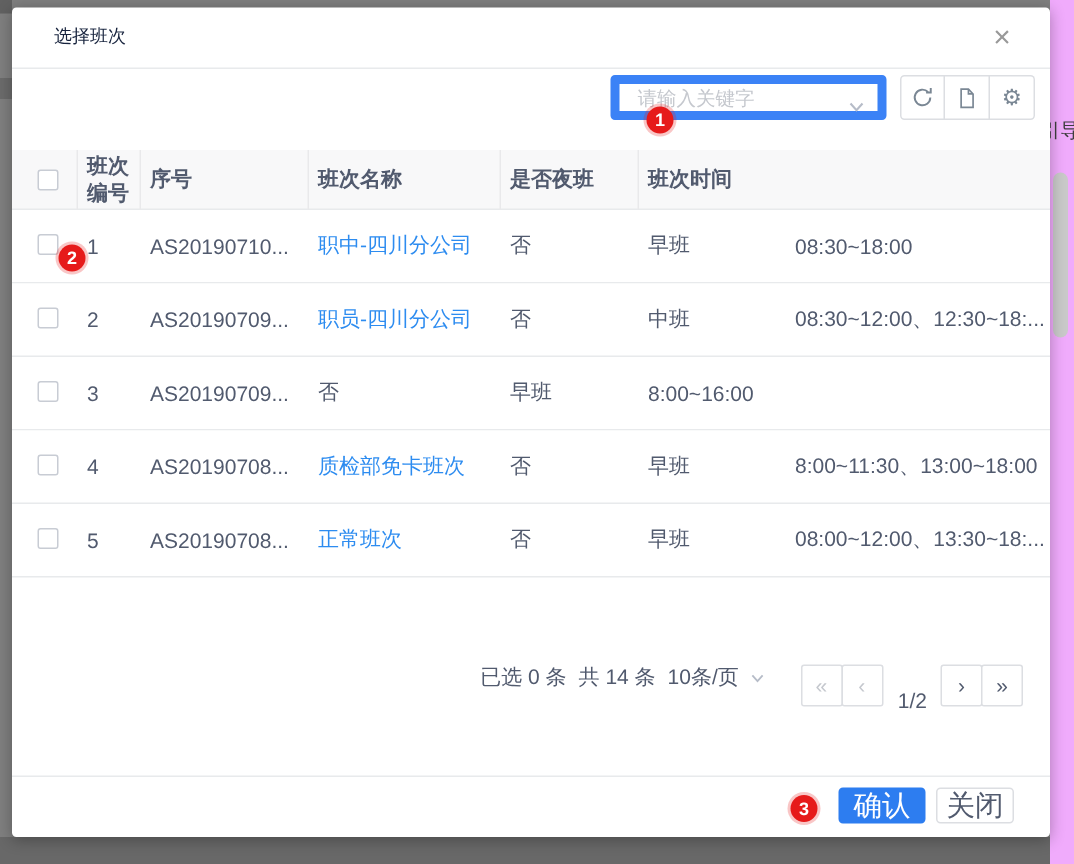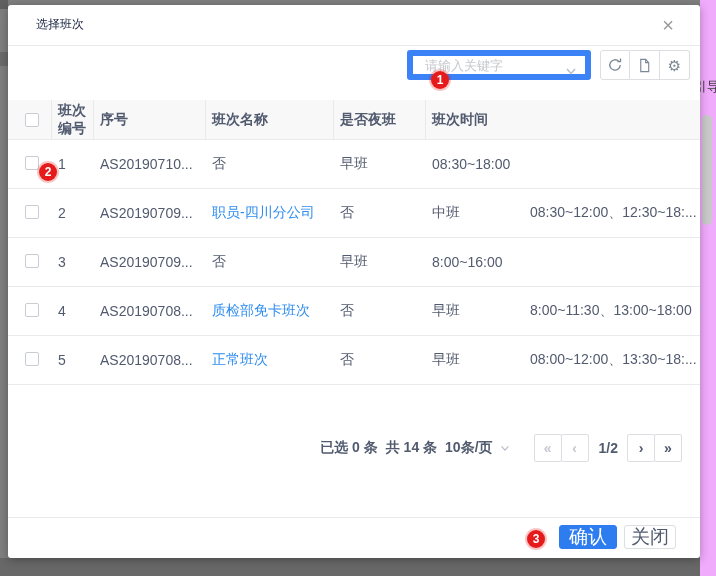--- a/index.html
+++ b/index.html
@@ -43,29 +43,29 @@
   .table-header > div { padding-left:6px; height:40px; display:flex; align-items:center; }
   .table-header > div:not(:last-child) { border-right:1px solid #e9e9eb; }
   .table-header > .cb-cell, .table-body .cb-cell { padding-left:17px; }
   .table-body { position:absolute; left:0; top:135px; width:100%; }
   .t-row { height:49px; border-bottom:1px solid #e8eaec; font-size:14px; color:#515a6e; background:#fff; }
   .t-row > div { padding-left:6px; }
   .checkbox { display:inline-block; width:14px; height:14px; border:1px solid #c8ccd4; border-radius:2px; background:#fff; cursor:pointer; }
   .link { color:#2d8cf0; cursor:pointer; text-decoration:none; }
 
   
-  .pagination { position:absolute; left:0; top:426px; width:100%; height:34px; display:flex; align-items:center; justify-content:flex-end; padding-right:18px; font-size:14px; color:#515a6e;font-weight:bold; }
+  .pagination { position:absolute; left:0; top:438px; width:100%; height:34px; display:flex; align-items:flex-start; justify-content:flex-end; padding-right:18px; font-size:14px; color:#515a6e; }
   .pg-text { margin-right:8px; }
   .pg-total { }
   .page-size { display:flex; align-items:center; margin-right:24px; cursor:pointer; }
   .page-size .search-chevron { position:static; margin-left:6px; width:12px; height:12px; }
   .pg-btn { width:28px; height:28px; border:1px solid #dcdee2; border-radius:2px; background:#fff; display:flex; align-items:center; justify-content:center; font-size:14px; cursor:pointer; margin-left:-1px; }
   .pg-btn.disabled { color:#c5c8ce; }
   .pg-btn.enabled { color:#515a6e; }
-  .pg-current { margin:0 10px; color:#515a6e; }
+  .pg-current { margin:16px 10px; color:#515a6e; }
 
   
   .dialog-footer { position:absolute; left:0; top:512px; width:100%; height:41px; border-top:1px solid #e8eaec; }
   .btn { position:absolute; height:24px; border-radius:3px; font-size:19px; font-family:inherit; cursor:pointer; display:flex; align-items:center; justify-content:center; }
   .btn-confirm { left:551px; top:7px; width:58px; background:#2d7df0; border:1px solid #2d7df0; color:#fff; }
   .btn-close { left:616px; top:7px; width:52px; background:#fff; border:1px solid #dcdee2; color:#515a6e; }
 
   svg { display:block; }
 </style>
 </head>
@@ -130,20 +130,21 @@
     <div>是否夜班</div>
     <div>班次时间</div>
   </div>
 
   <div class="table-body">
 
     <div class="t-row grid-row">
       <div class="cb-cell"><span class="checkbox"></span></div>
       <div>1</div>
       <div>AS20190710...</div>
+      <div><a class="link">职中-四川分公司</a></div>
       <div>否</div>
       <div>早班</div>
       <div>08:30~18:00</div>
     </div>
 
     <div class="t-row grid-row">
       <div class="cb-cell"><span class="checkbox"></span></div>
       <div>2</div>
       <div>AS20190709...</div>
       <div><a class="link">职员-四川分公司</a></div>

